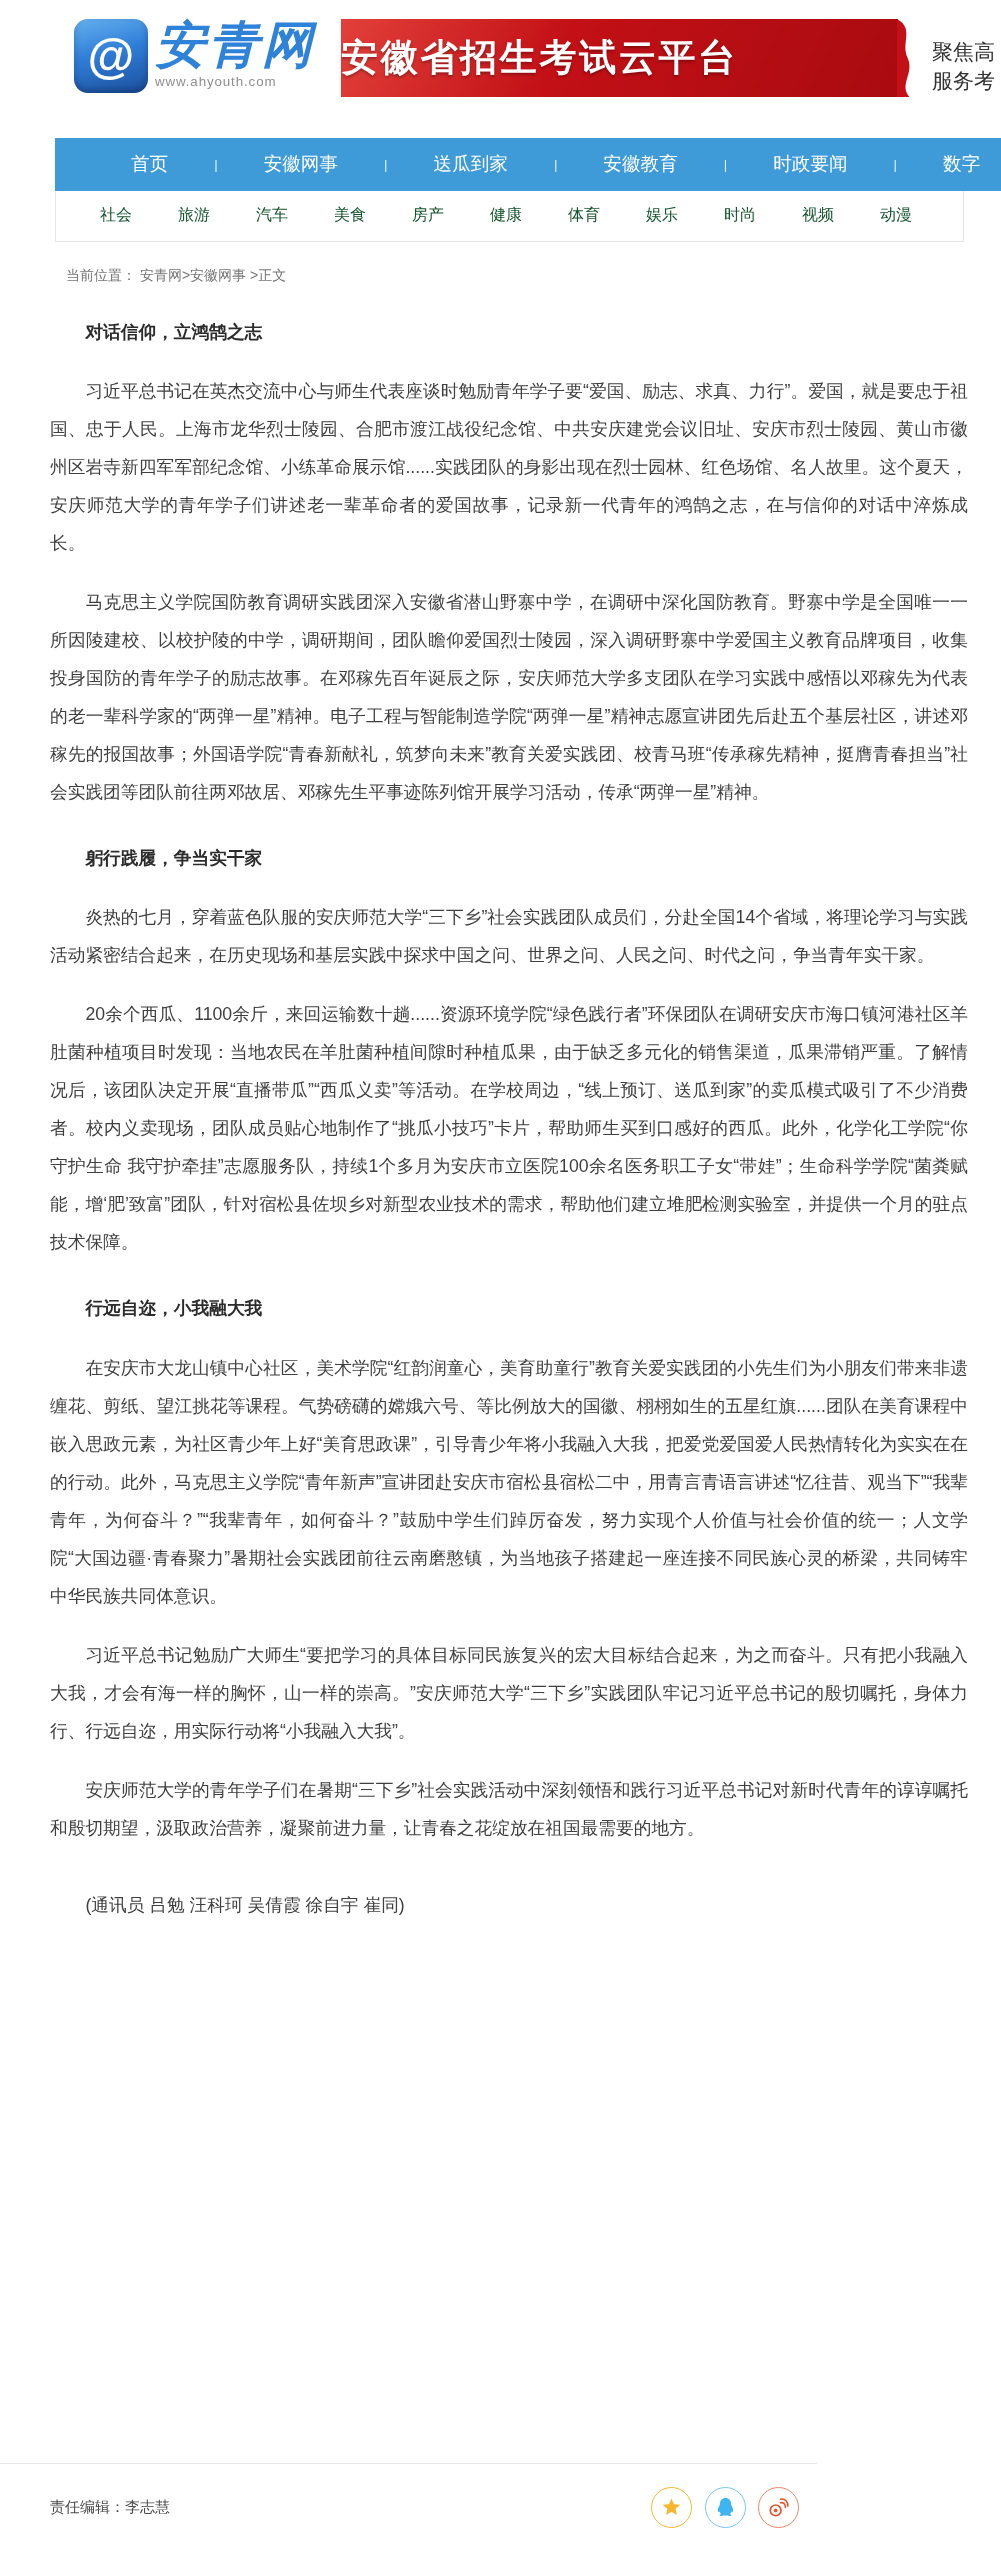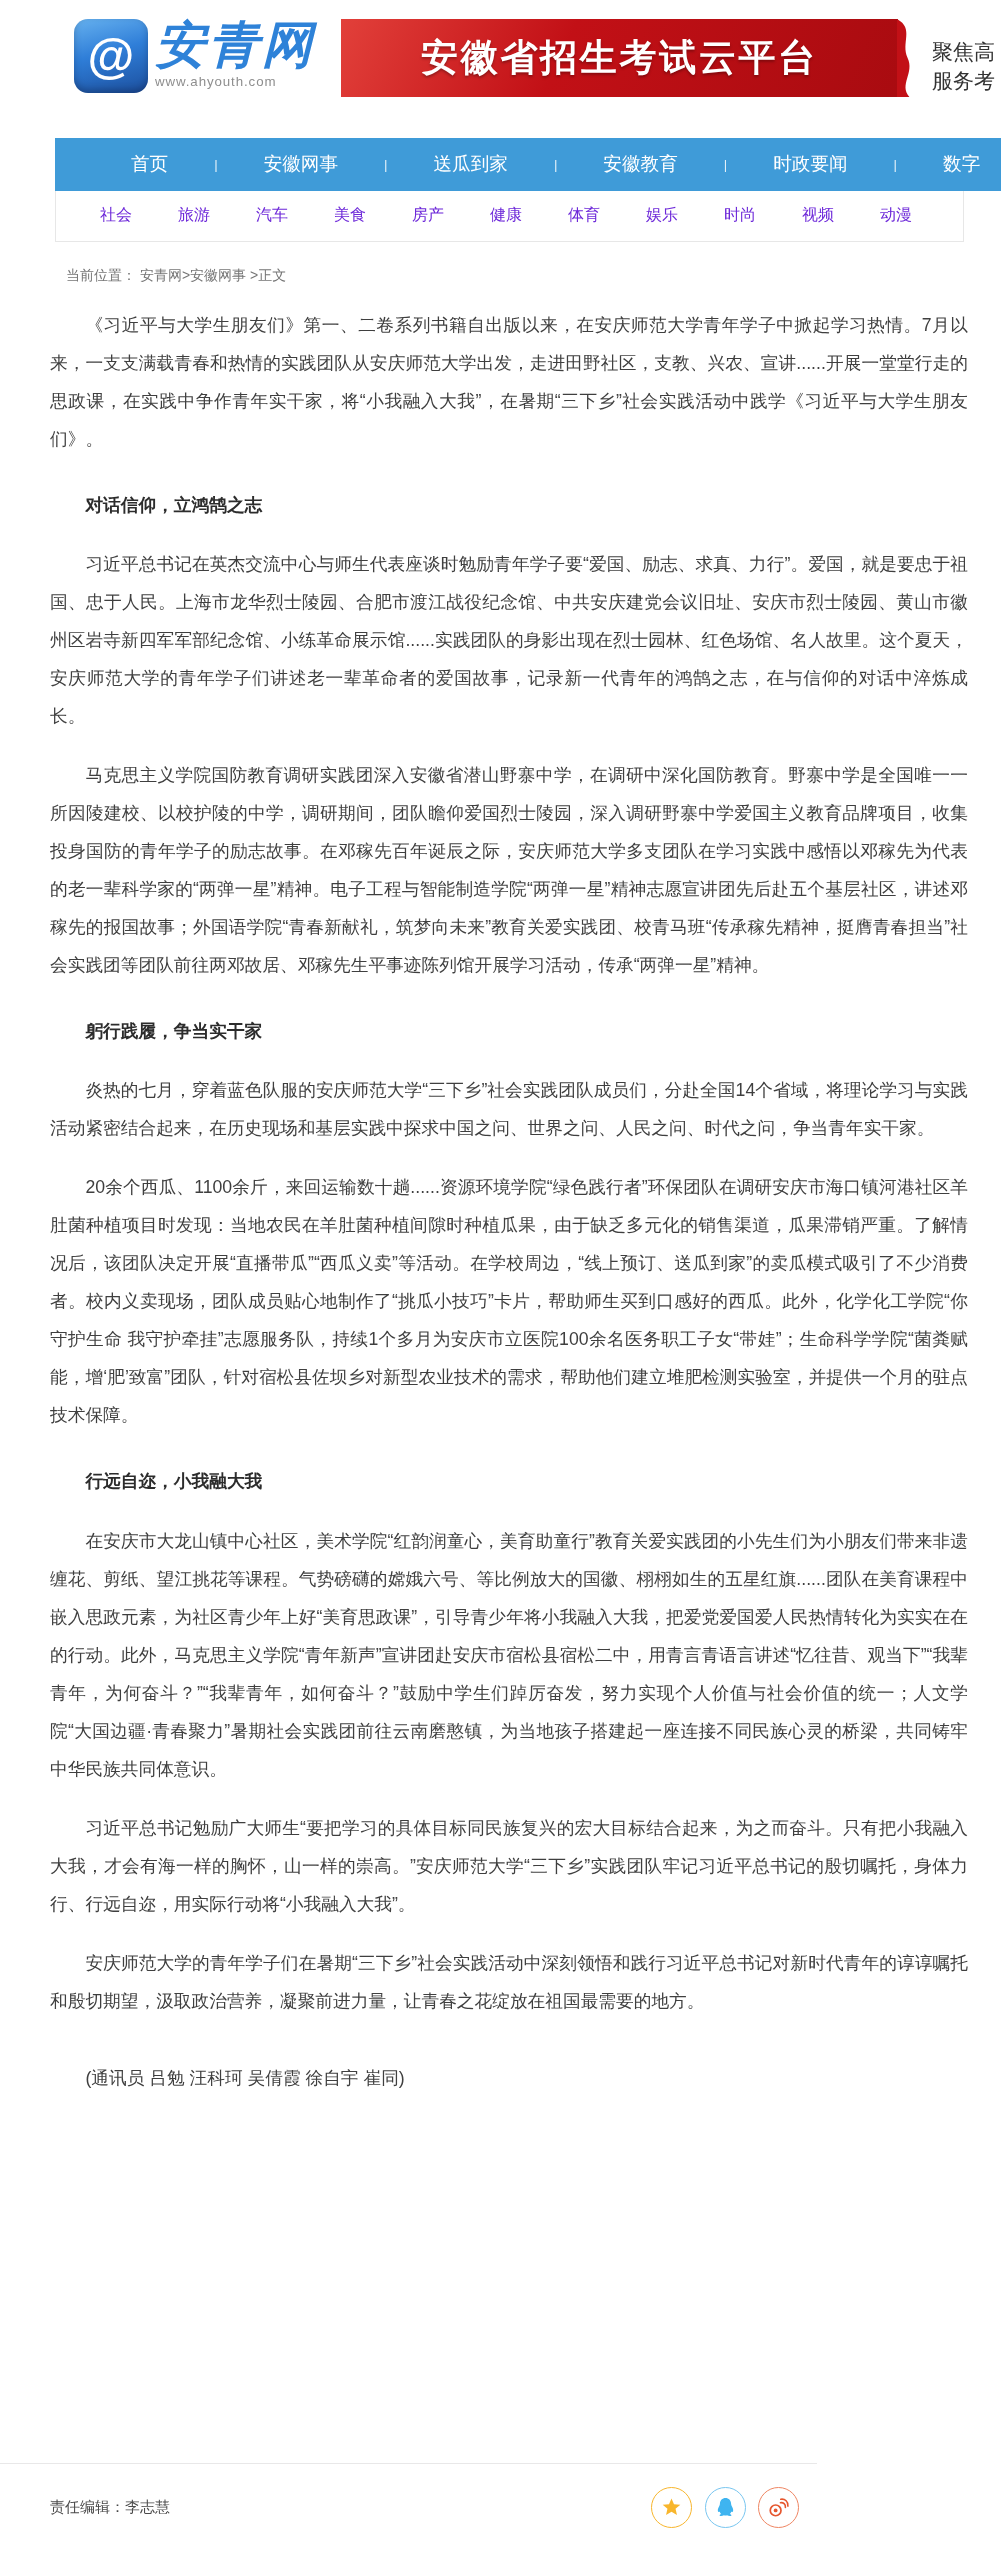--- a/index.html
+++ b/index.html
@@ -22,21 +22,21 @@
   }
   .logo-txt{margin-left:7px;padding-top:5.3px;}
   .logo-name{
     font-size:50px;line-height:55px;font-weight:bold;font-style:italic;
     color:var(--logo_blue);letter-spacing:3.5px;white-space:nowrap;
   }
   .logo-url{font-size:13.3px;color:#8e8e8e;margin-top:1.8px;letter-spacing:0.9px;}
   .banner{
     position:absolute;left:267px;top:7px;width:557px;height:78px;
     background:linear-gradient(115deg,#e2403a 0%,#c21016 40%,#a90b10 100%);
-    display:flex;align-items:center;justify-content:center;cursor:pointer;
+    display:flex;align-items:center;cursor:pointer;
   }
   .banner-text{
     color:#fff;font-size:37px;font-weight:bold;letter-spacing:2.7px;
     text-shadow:0 1.8px 2.7px rgba(0,0,0,.3);white-space:nowrap;
   }
   .banner-edge{position:absolute;right:-22px;top:0;}
   .tagline{
     position:absolute;left:858px;top:25px;font-size:21px;color:#333;
     line-height:29px;font-weight:normal;white-space:nowrap;
   }
@@ -45,21 +45,21 @@
     margin:26.6px 0 0 55px;width:975px;height:53px;background:var(--nav_blue);
     display:flex;align-items:center;padding-left:76px;box-sizing:border-box;
     font-size:18.6px;color:#fff;white-space:nowrap;
   }
   .nav-item{cursor:pointer;}
   .nav-sep{margin:0 46px;font-size:13.3px;opacity:.85;}
   .subnav{
     margin-left:55px;width:909px;height:51px;box-sizing:border-box;
     border:0.9px solid #e7e7e7;border-top:none;
     display:flex;align-items:center;padding-left:44px;gap:46px;
-    font-size:16px;color:#6d28d9;white-space:nowrap;
+    font-size:16px;color:#14532d;white-space:nowrap;
   }
   .subnav-item{cursor:pointer;}
   
   .breadcrumb{margin:25px 0 0 66px;font-size:14px;color:#757575;}
   .bc-path{cursor:pointer;}
   
   .article{margin:0 34px 0 50px;}
   .title{
     margin:48px 23px 0;font-size:29px;line-height:57px;font-weight:bold;
     color:#151515;text-align:center;letter-spacing:4.4px;
@@ -143,21 +143,20 @@
     <span class="subnav-item">视频</span>
     <span class="subnav-item">动漫</span>
   </nav>
 
 <div class="breadcrumb">
   <span>当前位置： </span><span class="bc-path">安青网&gt;安徽网事 &gt;正文</span>
 </div>
 
 <main class="article">
   <div class="body" id="article-body">
-      <p>《习近平与大学生朋友们》第一、二卷系列书籍自出版以来，在安庆师范大学青年学子中掀起学习热情。7月以来，一支支满载青春和热情的实践团队从安庆师范大学出发，走进田野社区，支教、兴农、宣讲......开展一堂堂行走的思政课，在实践中争作青年实干家，将“小我融入大我”，在暑期“三下乡”社会实践活动中践学《习近平与大学生朋友们》。</p>
       <h3>对话信仰，立鸿鹄之志</h3>
       <p>习近平总书记在英杰交流中心与师生代表座谈时勉励青年学子要“爱国、励志、求真、力行”。爱国，就是要忠于祖国、忠于人民。上海市龙华烈士陵园、合肥市渡江战役纪念馆、中共安庆建党会议旧址、安庆市烈士陵园、黄山市徽州区岩寺新四军军部纪念馆、小练革命展示馆......实践团队的身影出现在烈士园林、红色场馆、名人故里。这个夏天，安庆师范大学的青年学子们讲述老一辈革命者的爱国故事，记录新一代青年的鸿鹄之志，在与信仰的对话中淬炼成长。</p>
       <p>马克思主义学院国防教育调研实践团深入安徽省潜山野寨中学，在调研中深化国防教育。野寨中学是全国唯一一所因陵建校、以校护陵的中学，调研期间，团队瞻仰爱国烈士陵园，深入调研野寨中学爱国主义教育品牌项目，收集投身国防的青年学子的励志故事。在邓稼先百年诞辰之际，安庆师范大学多支团队在学习实践中感悟以邓稼先为代表的老一辈科学家的“两弹一星”精神。电子工程与智能制造学院“两弹一星”精神志愿宣讲团先后赴五个基层社区，讲述邓稼先的报国故事；外国语学院“青春新献礼，筑梦向未来”教育关爱实践团、校青马班“传承稼先精神，挺膺青春担当”社会实践团等团队前往两邓故居、邓稼先生平事迹陈列馆开展学习活动，传承“两弹一星”精神。</p>
       <h3>躬行践履，争当实干家</h3>
       <p>炎热的七月，穿着蓝色队服的安庆师范大学“三下乡”社会实践团队成员们，分赴全国14个省域，将理论学习与实践活动紧密结合起来，在历史现场和基层实践中探求中国之问、世界之问、人民之问、时代之问，争当青年实干家。</p>
       <p>20余个西瓜、1100余斤，来回运输数十趟......资源环境学院“绿色践行者”环保团队在调研安庆市海口镇河港社区羊肚菌种植项目时发现：当地农民在羊肚菌种植间隙时种植瓜果，由于缺乏多元化的销售渠道，瓜果滞销严重。了解情况后，该团队决定开展“直播带瓜”“西瓜义卖”等活动。在学校周边，“线上预订、送瓜到家”的卖瓜模式吸引了不少消费者。校内义卖现场，团队成员贴心地制作了“挑瓜小技巧”卡片，帮助师生买到口感好的西瓜。此外，化学化工学院“你守护生命 我守护牵挂”志愿服务队，持续1个多月为安庆市立医院100余名医务职工子女“带娃”；生命科学学院“菌粪赋能，增‘肥’致富”团队，针对宿松县佐坝乡对新型农业技术的需求，帮助他们建立堆肥检测实验室，并提供一个月的驻点技术保障。</p>
       <h3>行远自迩，小我融大我</h3>
       <p>在安庆市大龙山镇中心社区，美术学院“红韵润童心，美育助童行”教育关爱实践团的小先生们为小朋友们带来非遗缠花、剪纸、望江挑花等课程。气势磅礴的嫦娥六号、等比例放大的国徽、栩栩如生的五星红旗......团队在美育课程中嵌入思政元素，为社区青少年上好“美育思政课”，引导青少年将小我融入大我，把爱党爱国爱人民热情转化为实实在在的行动。此外，马克思主义学院“青年新声”宣讲团赴安庆市宿松县宿松二中，用青言青语言讲述“忆往昔、观当下”“我辈青年，为何奋斗？”“我辈青年，如何奋斗？”鼓励中学生们踔厉奋发，努力实现个人价值与社会价值的统一；人文学院“大国边疆·青春聚力”暑期社会实践团前往云南磨憨镇，为当地孩子搭建起一座连接不同民族心灵的桥梁，共同铸牢中华民族共同体意识。</p>
       <p>习近平总书记勉励广大师生“要把学习的具体目标同民族复兴的宏大目标结合起来，为之而奋斗。只有把小我融入大我，才会有海一样的胸怀，山一样的崇高。”安庆师范大学“三下乡”实践团队牢记习近平总书记的殷切嘱托，身体力行、行远自迩，用实际行动将“小我融入大我”。</p>
       <p>安庆师范大学的青年学子们在暑期“三下乡”社会实践活动中深刻领悟和践行习近平总书记对新时代青年的谆谆嘱托和殷切期望，汲取政治营养，凝聚前进力量，让青春之花绽放在祖国最需要的地方。</p>

